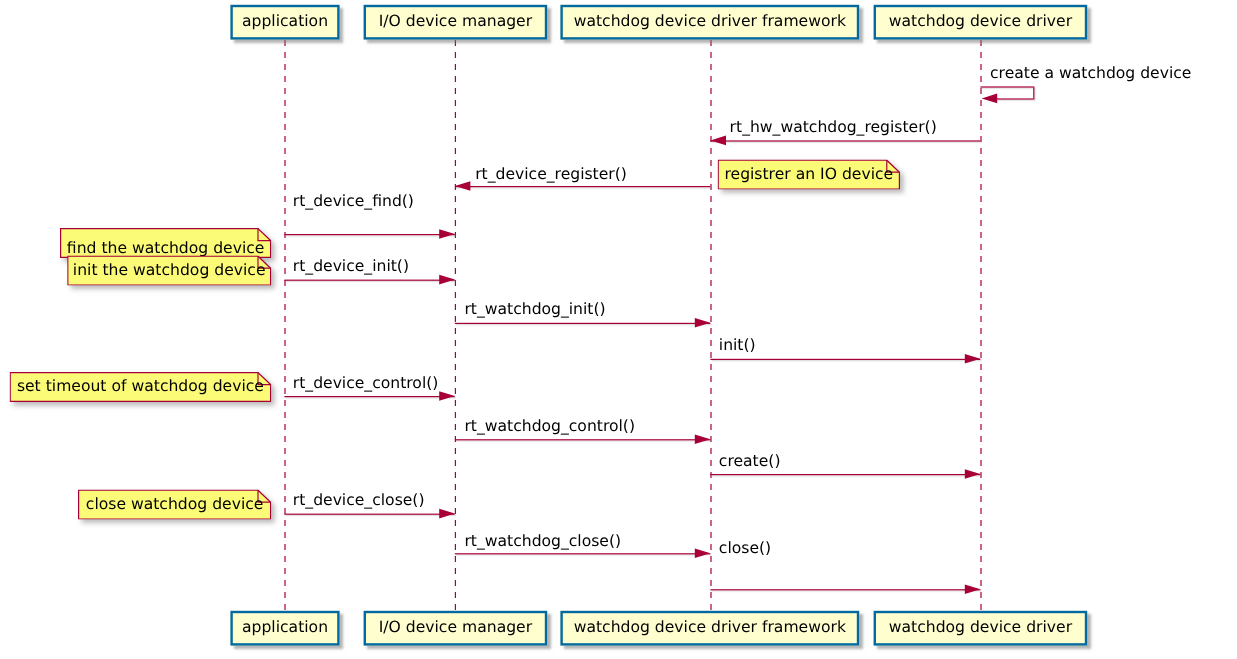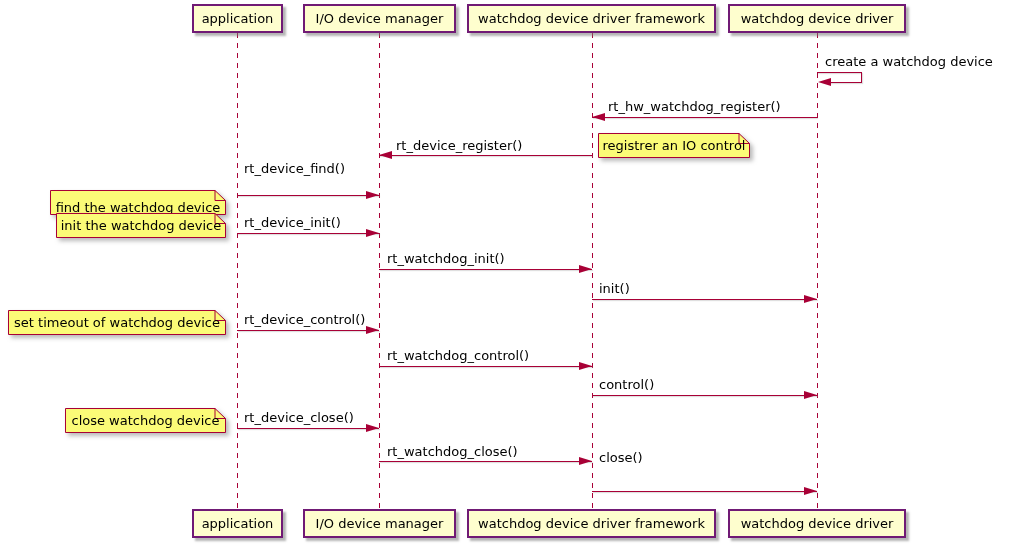--- a/index.html
+++ b/index.html
@@ -5,21 +5,21 @@
   html,body{margin:0;padding:0;background:#ffffff;}
   .diagram{
     position:relative;width:1031px;height:549px;background:#ffffff;
     font-family:"DejaVu Sans","Liberation Sans",sans-serif;color:#000;overflow:hidden;
   }
   .lifeline{
     position:absolute;width:1px;
     background:repeating-linear-gradient(to bottom,#A80036 0 5px,rgba(0,0,0,0) 5px 10px);
   }
   .pbox{
-    position:absolute;box-sizing:border-box;background:#FEFECE;border:2px solid #701a75;
+    position:absolute;box-sizing:border-box;background:#FEFECE;border:2px solid #0369a1;
     box-shadow:3px 3px 2px rgba(120,120,120,.55);
     display:flex;align-items:center;justify-content:center;
     font-size:13px;white-space:nowrap;
   }
   .mline{position:absolute;background:#A80036;box-shadow:1px 1px 1px rgba(140,140,140,.35);}
   .mlabel{position:absolute;font-size:13px;line-height:14px;white-space:nowrap;color:#000;}
   .ah{position:absolute;width:0;height:0;border-style:solid;border-color:transparent;}
   .ah-r{border-width:4.5px 0 4.5px 13px;border-left-color:#A80036;}
   .ah-l{border-width:4.5px 13px 4.5px 0;border-right-color:#A80036;}
   .note{position:absolute;filter:drop-shadow(3px 3px 2px rgba(120,120,120,.5));}
@@ -70,36 +70,36 @@
     <div class="ah ah-r" style="left: 804px; top: 295px;"></div>
     <div class="mlabel" style="left: 599px; top: 282px;">init()</div>
     <div class="mline" style="left: 237px; top: 330px; width: 142px; height: 1px;"></div>
     <div class="ah ah-r" style="left: 366px; top: 326px;"></div>
     <div class="mlabel" style="left: 244px; top: 313px;">rt_device_control()</div>
     <div class="mline" style="left: 379px; top: 366px; width: 213px; height: 1px;"></div>
     <div class="ah ah-r" style="left: 579px; top: 362px;"></div>
     <div class="mlabel" style="left: 387px; top: 349px;">rt_watchdog_control()</div>
     <div class="mline" style="left: 592px; top: 395px; width: 225px; height: 1px;"></div>
     <div class="ah ah-r" style="left: 804px; top: 391px;"></div>
-    <div class="mlabel" style="left: 599px; top: 378px;">control()</div>
+    <div class="mlabel" style="left: 599px; top: 378px;">create()</div>
     <div class="mline" style="left: 237px; top: 428px; width: 142px; height: 1px;"></div>
     <div class="ah ah-r" style="left: 366px; top: 424px;"></div>
     <div class="mlabel" style="left: 244px; top: 411px;">rt_device_close()</div>
     <div class="mline" style="left: 379px; top: 461px; width: 213px; height: 1px;"></div>
     <div class="ah ah-r" style="left: 579px; top: 457px;"></div>
     <div class="mlabel" style="left: 387px; top: 445px;">rt_watchdog_close()</div>
     <div class="mline" style="left: 592px; top: 491px; width: 225px; height: 1px;"></div>
     <div class="ah ah-r" style="left: 804px; top: 487px;"></div>
     <div class="mlabel" style="left: 599px; top: 451px;">close()</div>
     <div class="note" style="left: 598px; top: 133px; width: 152px; height: 25px;">
       <svg width="152" height="25">
         <polygon points="0.5,0.5 141,0.5 151.5,10.5 151.5,24.5 0.5,24.5" fill="#FBFB77" stroke="#A80036" stroke-width="1"></polygon>
         <path d="M141 0.5 L141 10.5 L151.5 10.5" fill="none" stroke="#A80036" stroke-width="1"></path>
       </svg>
-      <div class="ntext">registrer an IO control</div>
+      <div class="ntext">registrer an IO device</div>
     </div>
     <div class="note" style="left: 50px; top: 190px; width: 176px; height: 35px; text-decoration: underline;">
       <svg width="176" height="25">
         <polygon points="0.5,0.5 165,0.5 175.5,10.5 175.5,24.5 0.5,24.5" fill="#FBFB77" stroke="#A80036" stroke-width="1"></polygon>
         <path d="M165 0.5 L165 10.5 L175.5 10.5" fill="none" stroke="#A80036" stroke-width="1"></path>
       </svg>
       <div class="ntext">find the watchdog device</div>
     </div>
     <div class="note" style="left: 8px; top: 310px; width: 218px; height: 25px;">
       <svg width="218" height="25">

